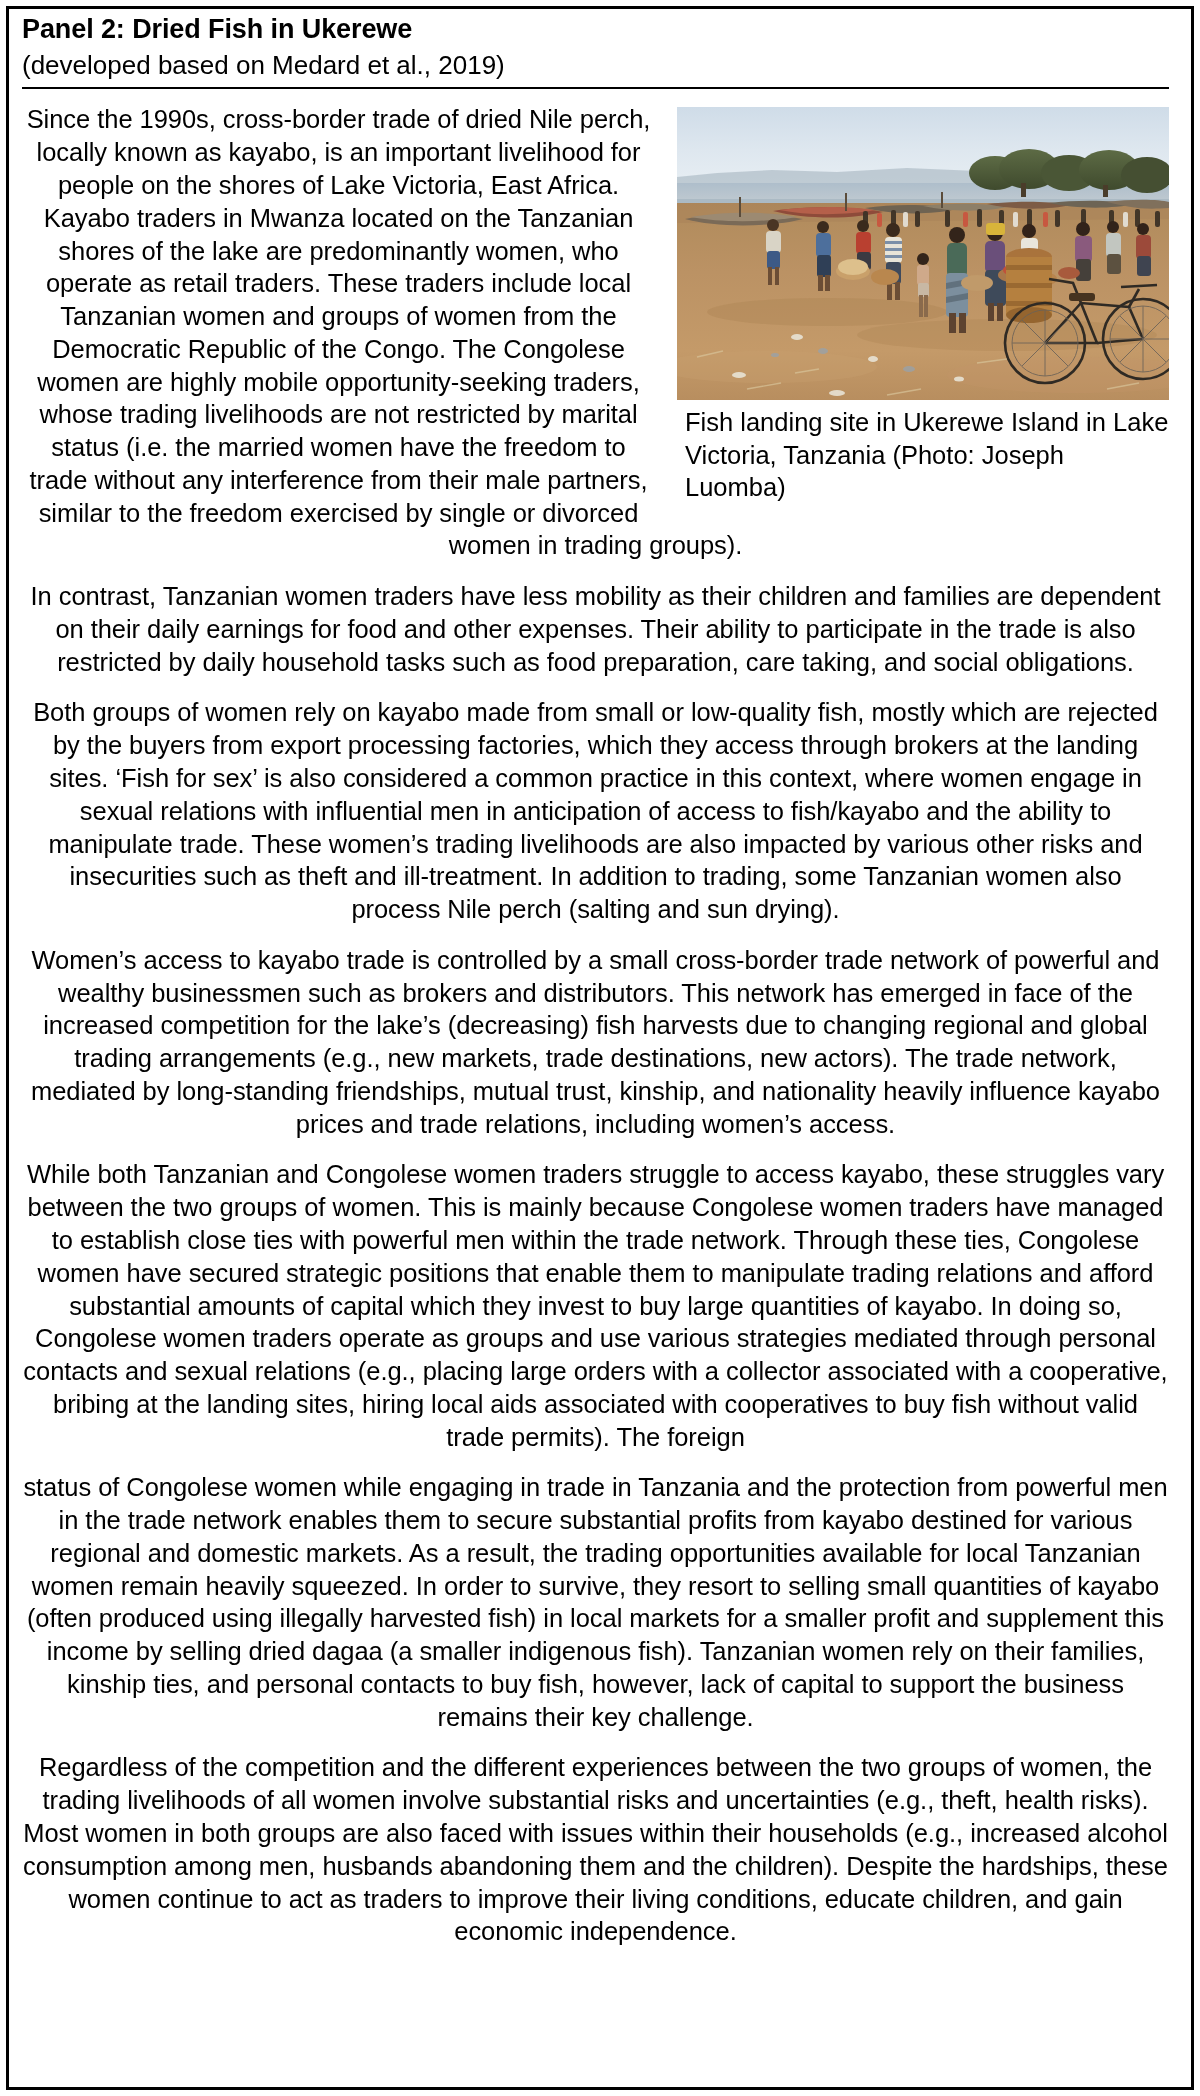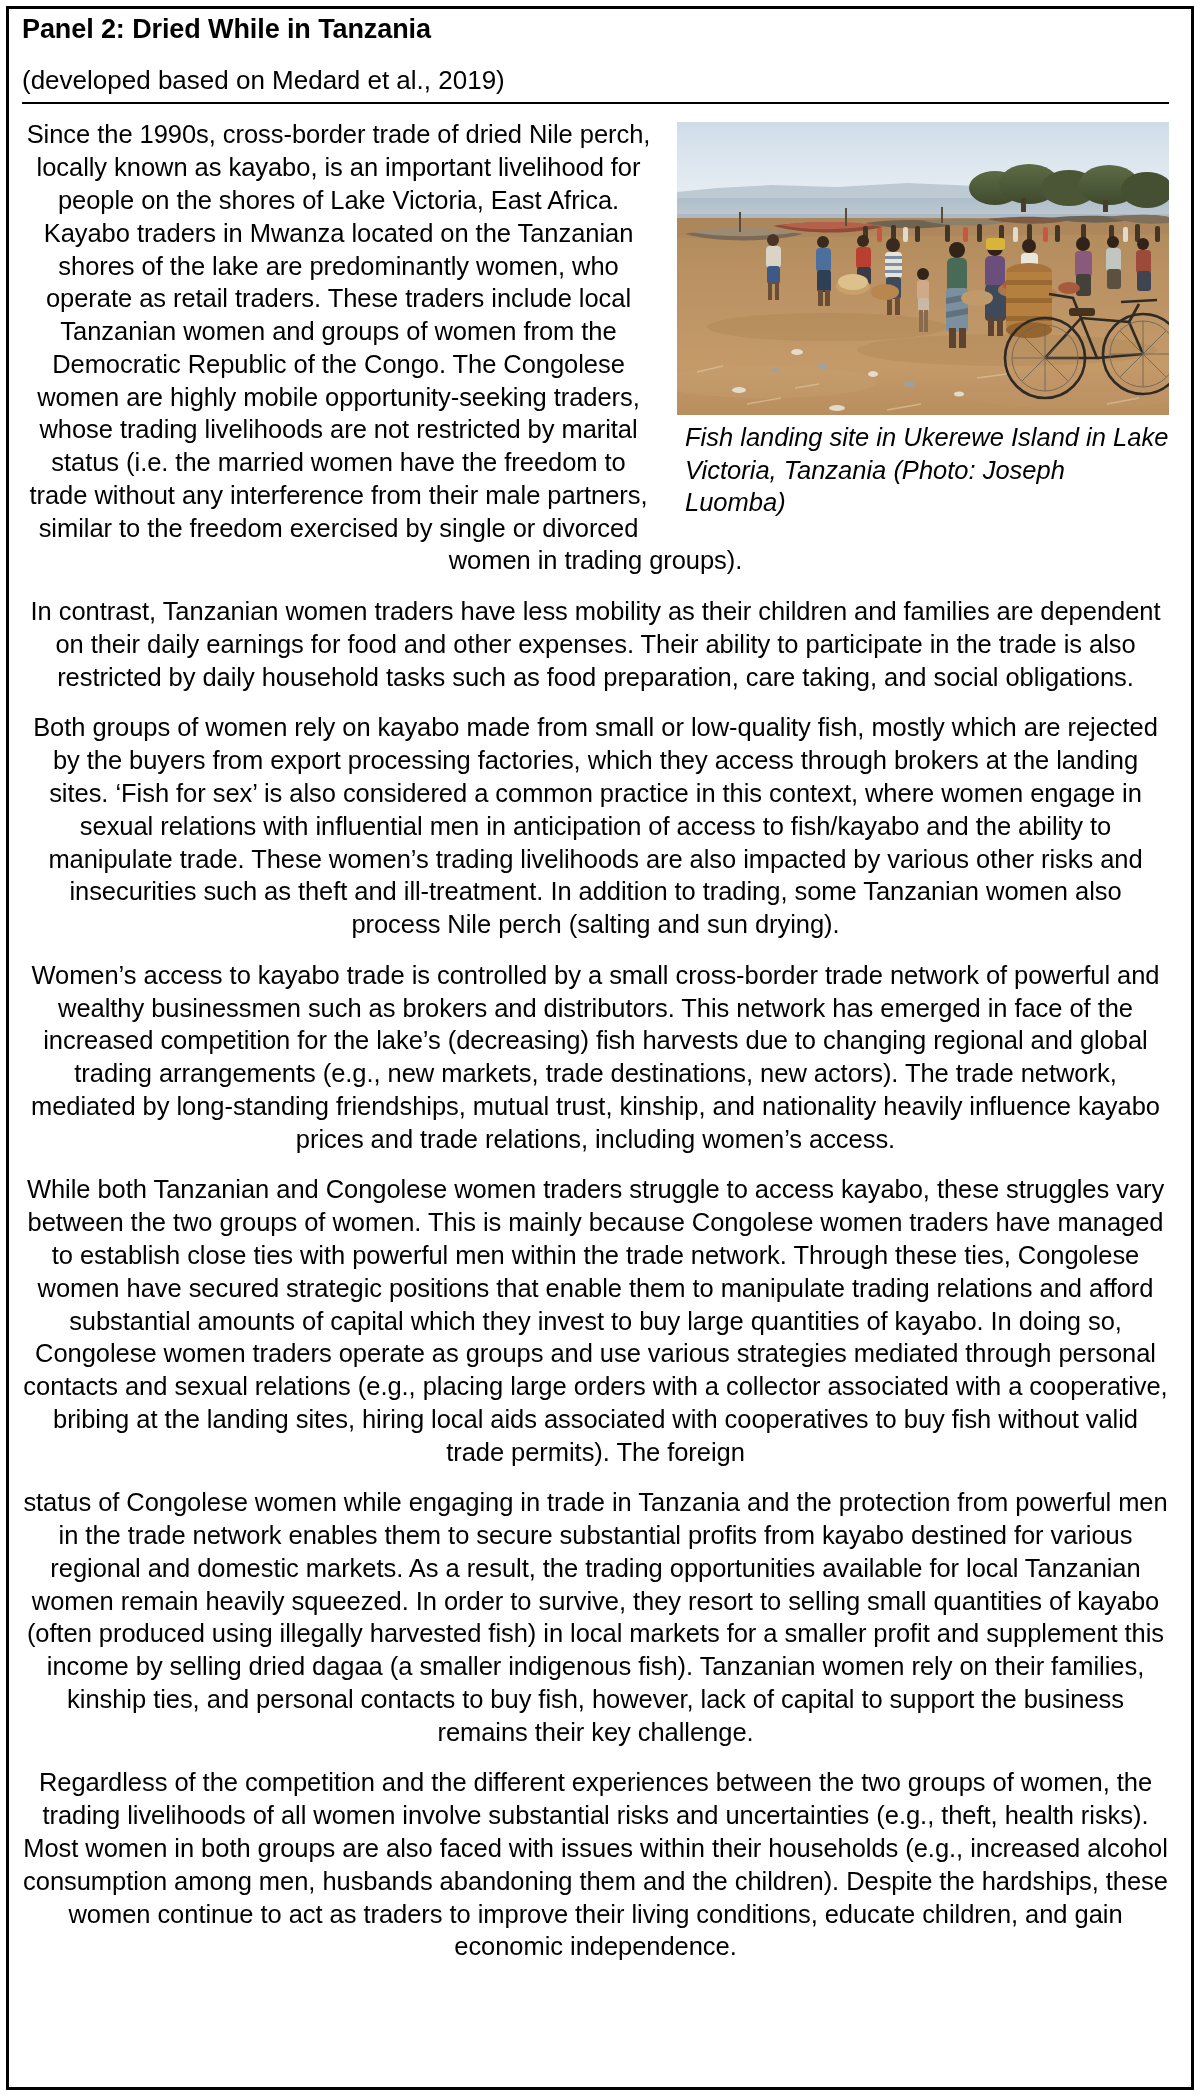--- a/index.html
+++ b/index.html
@@ -39,21 +39,21 @@
     font-size: 27px;
     font-weight: bold;
     line-height: 1.16;
     letter-spacing: -0.1px;
     margin: 0;
   }
   .panel-subtitle {
     font-size: 26px;
     font-weight: normal;
     line-height: 1.16;
-    margin: 20px 0 0 0;
+    margin: 5px 0 0 0;
   }
   .title-rule {
     border: 0;
     border-top: 2.5px solid #000000;
     margin: 7px 0 0 0;
     width: 1147px;
   }
   .body-text {
     font-size: 25.5px;
     line-height: 1.285;
@@ -69,21 +69,20 @@
   }
   .content {
     margin-top: 14px;
     width: 1147px;
   }
   
   .figure {
     float: right;
     width: 492px;
     margin: 4px 0 6px 22px;
-    font-style: italic;
   }
   .photo {
     width: 492px;
     height: 293px;
     display: block;
     border: 0;
   }
   .caption {
     font-size: 25.5px;
     line-height: 1.26;
@@ -98,21 +97,21 @@
 </style>
 </head>
 <body>
 
 <div class="page">
   <div class="panel-border"></div>
 
   <div class="panel-inner">
 
     <div>
-      <h1 class="panel-title">Panel 2: Dried While in Tanzania</h1>
+      <h1 class="panel-title">Panel 2: Dried Fish in Ukerewe</h1>
       <div class="panel-subtitle">(developed based on Medard et al., 2019)</div>
       <hr class="title-rule">
     </div>
 
     <div class="content clearfix">
 
       <div class="figure">
         <svg class="photo" viewBox="0 0 492 293" preserveAspectRatio="none">
           <defs>
             <linearGradient id="skyGrad" x1="0" y1="0" x2="0" y2="1">

